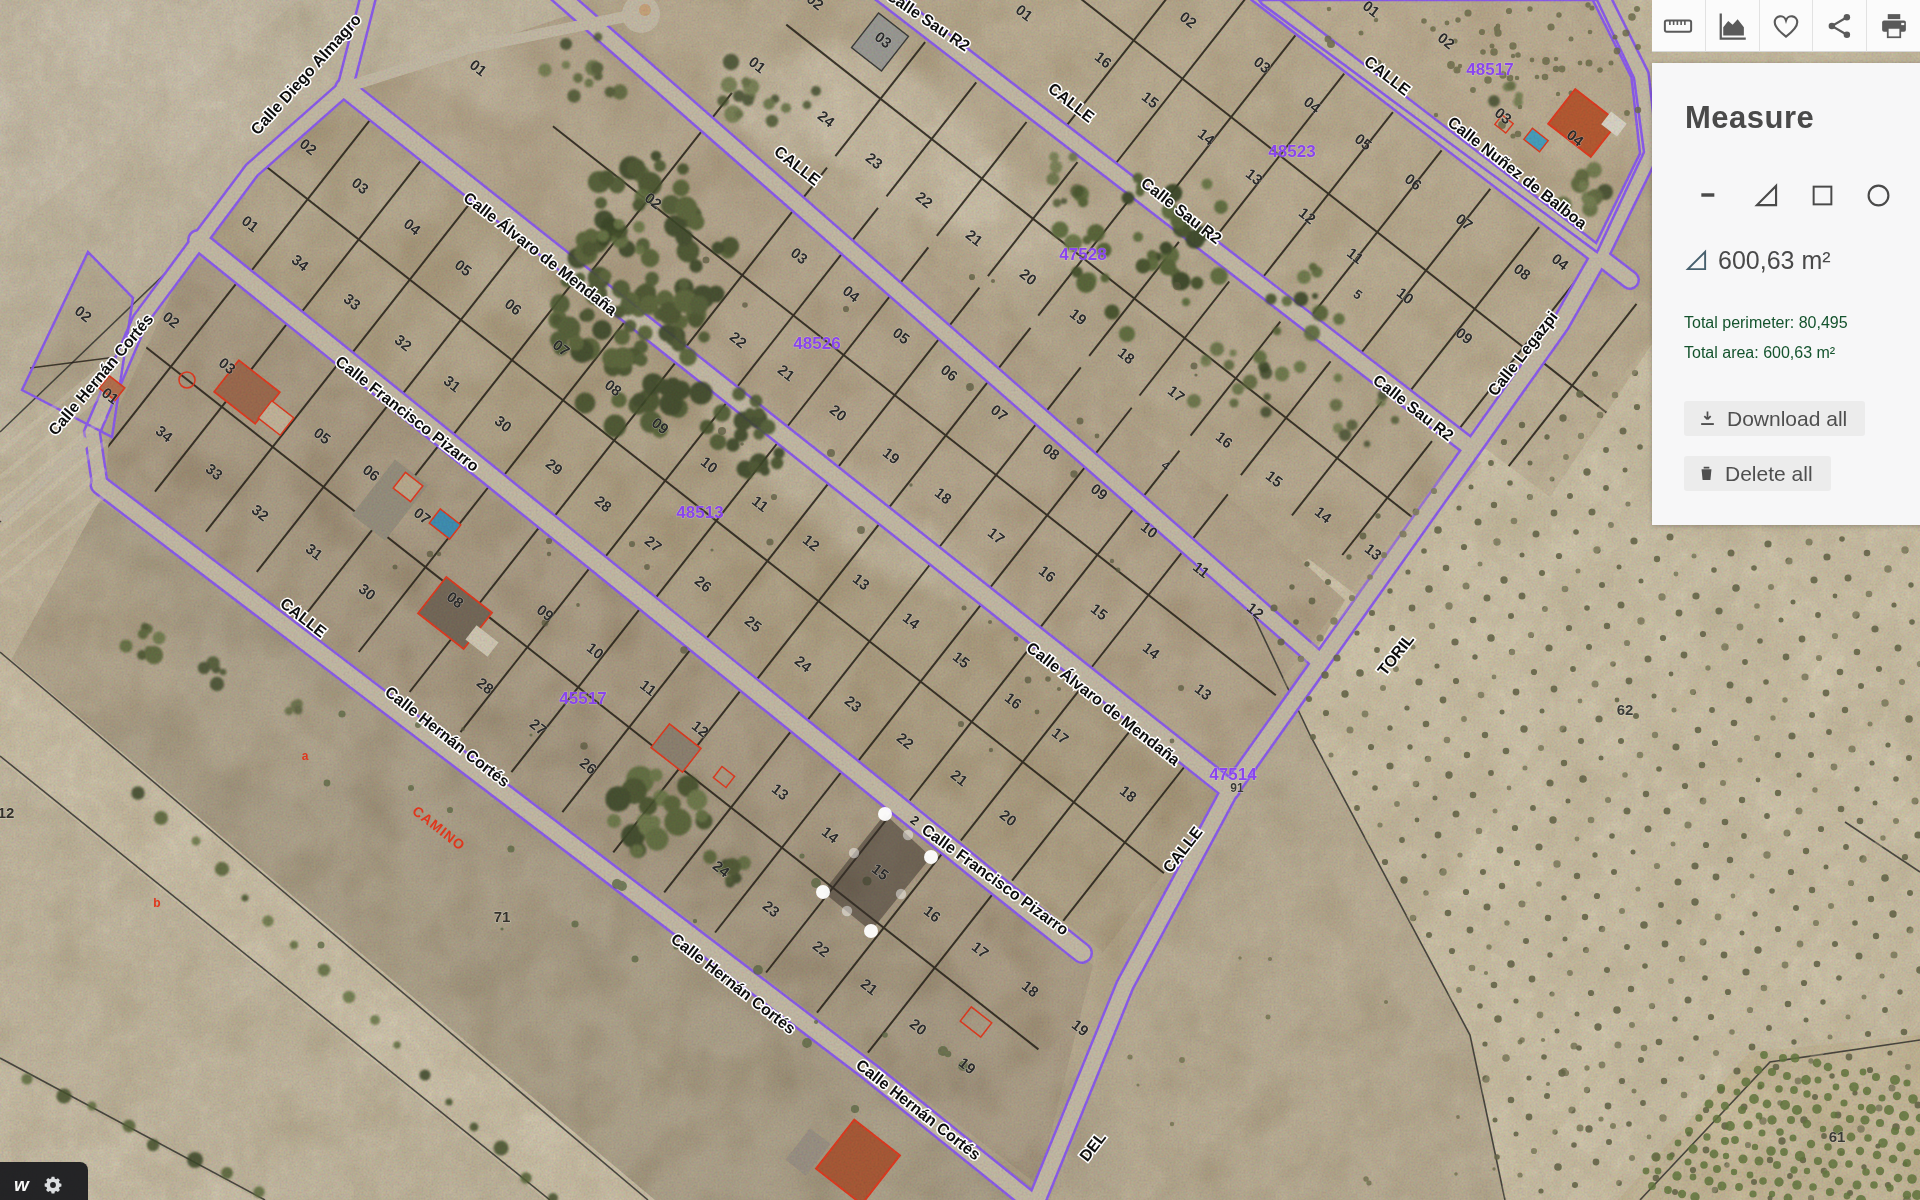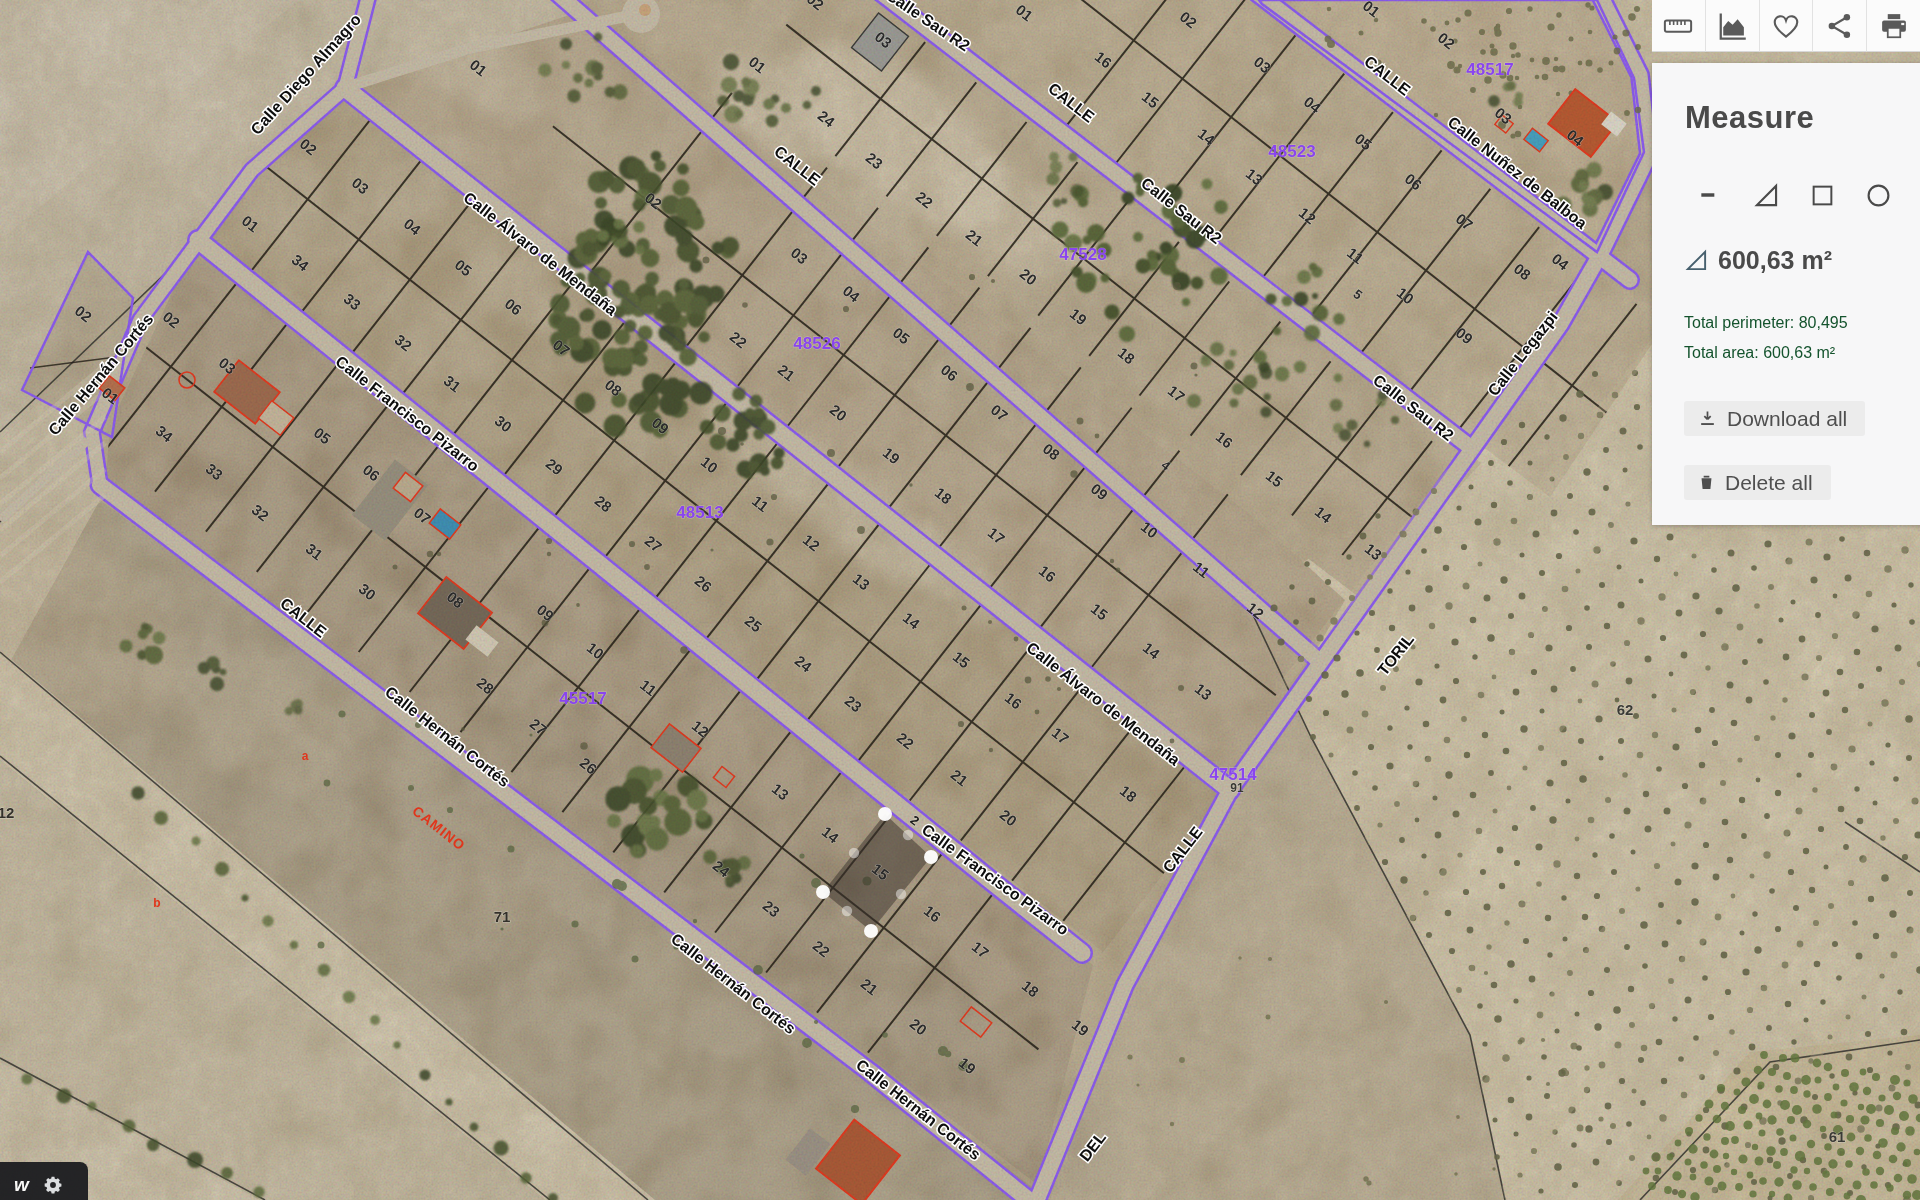--- a/index.html
+++ b/index.html
@@ -4,21 +4,21 @@
 font-family:"Liberation Sans",sans-serif;}
 text{font-family:"Liberation Sans",sans-serif;}
 #map{position:absolute;left:0;top:0;width:1920px;height:1200px;}
 #iconbar{position:absolute;left:1652px;top:0;width:268px;height:52px;display:flex;background:#fbfbfb;}
 #iconbar .c{flex:1;display:flex;align-items:center;justify-content:center;border-right:1px solid #e2e2e2;border-bottom:1px solid #d8d8d8;background:#fbfbfb;}
 #iconbar .c:last-child{border-right:none;}
 #panel{position:absolute;left:1652px;top:63px;width:292px;height:462px;background:#f7f7f8;box-shadow:0 1px 5px rgba(0,0,0,0.25);}
 #panel h1{margin:37px 0 0 33px;font-size:31px;font-weight:600;color:#4a4a4a;letter-spacing:0.5px;}
 .tools{position:absolute;left:0;top:112px;width:268px;display:flex;align-items:center;}
 .tools .t{width:56px;display:flex;justify-content:center;align-items:center;height:40px;}
-.meas{position:absolute;left:33px;top:183px;display:flex;align-items:center;font-size:25px;color:#4a4a4a;font-weight:bold;}
+.meas{position:absolute;left:33px;top:183px;display:flex;align-items:center;font-size:25px;color:#4a4a4a;}
 .tot{position:absolute;left:32px;top:245px;font-size:16px;color:#14532d;line-height:30px;white-space:nowrap;}
 .btn{position:absolute;left:32px;display:flex;align-items:center;background:#ececec;border-radius:3px;height:35px;
 font-size:21px;color:#4f4f4f;padding:0 18px 0 14px;text-align:right;}
 .btn svg{margin-right:10px;}
 #widget{position:absolute;left:-8px;top:1162px;width:96px;height:46px;background:#17181c;border-radius:8px;display:flex;align-items:center;opacity:0.92;}
 #widget .w{color:#fff;font-size:19px;font-weight:bold;margin-left:22px;font-style:italic;}
 </style></head>
 <body>
 <svg id="map" width="1920" height="1200">
 <defs>
@@ -1737,21 +1737,21 @@
       </div>
 </div>
 <div class="meas"><svg width="23" height="23" viewBox="0 0 24 24" style="margin-right:10px">
         <path d="M3 21 21 21 21 3z" fill="none" stroke="#47606e" stroke-width="2"></path>
       </svg>600,63 m²</div>
 <div class="tot">Total perimeter: 80,495<br>Total area: 600,63 m²</div>
 <div class="btn" style="top:338px;"><svg width="19" height="19" viewBox="0 0 24 24">
         <path d="M12 3v10m0 0 4-4m-4 4-4-4" stroke="#4f4f4f" stroke-width="2.2" fill="none"></path>
         <path d="M4 19h16" stroke="#4f4f4f" stroke-width="2.4"></path>
       </svg>Download all</div>
-<div class="btn" style="top:402px;"><svg width="17" height="17" viewBox="0 0 24 24">
+<div class="btn" style="top:393px;"><svg width="17" height="17" viewBox="0 0 24 24">
         <path d="M5 6h14l-1.5 15h-11z" fill="#4f4f4f"></path>
         <rect x="8" y="2.5" width="8" height="2.5" fill="#4f4f4f"></rect>
       </svg>Delete all</div>
 </div>
 <div id="widget">
     <span class="w">w</span>
     <svg viewBox="0 0 24 24" width="20" height="20" style="margin-left:14px">
       <path fill-rule="evenodd" fill="#dfe2e6" d="M10.3 2h3.4l.5 2.4c.6.2 1.2.4 1.7.7l2-1.3 2.4 2.4-1.3 2c.3.5.5 1.1.7 1.7l2.4.5v3.4l-2.4.5c-.2.6-.4 1.2-.7 1.7l1.3 2-2.4 2.4-2-1.3c-.5.3-1.1.5-1.7.7l-.5 2.4h-3.4l-.5-2.4a8 8 0 0 1-1.7-.7l-2 1.3-2.4-2.4 1.3-2a8 8 0 0 1-.7-1.7L2 13.7v-3.4l2.4-.5c.2-.6.4-1.2.7-1.7l-1.3-2 2.4-2.4 2 1.3c.5-.3 1.1-.5 1.7-.7L10.3 2zM12 8.5A3.5 3.5 0 1 0 12 15.5 3.5 3.5 0 0 0 12 8.5z"></path>
     </svg>
   </div>

